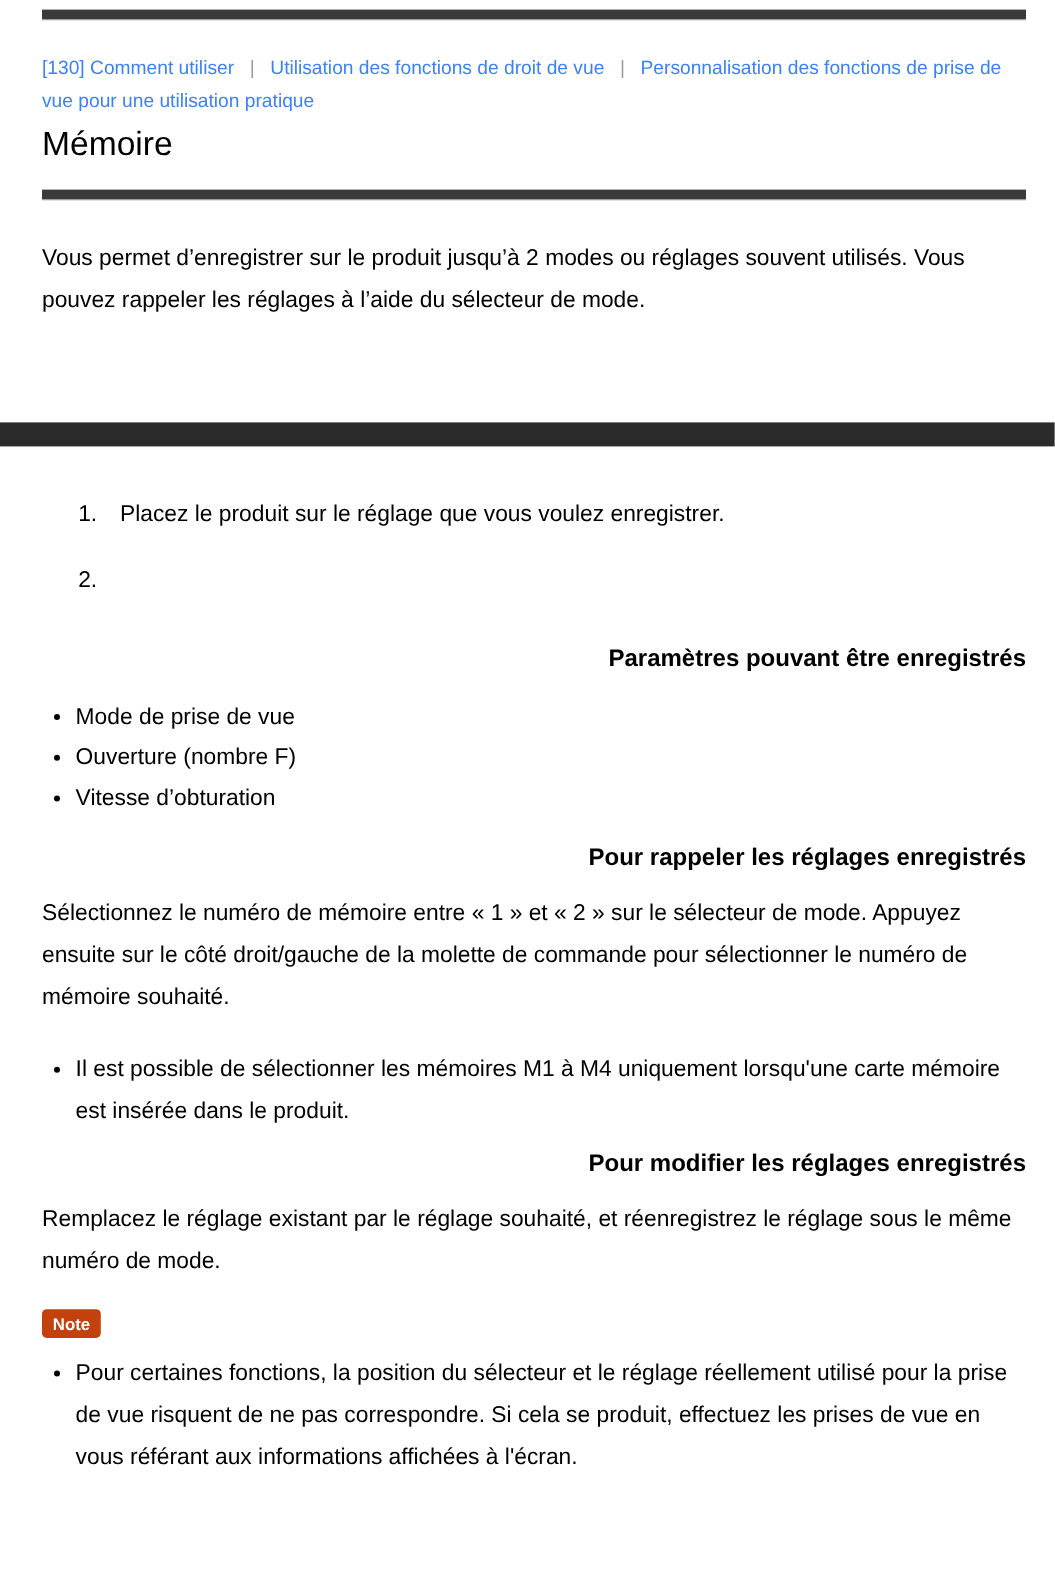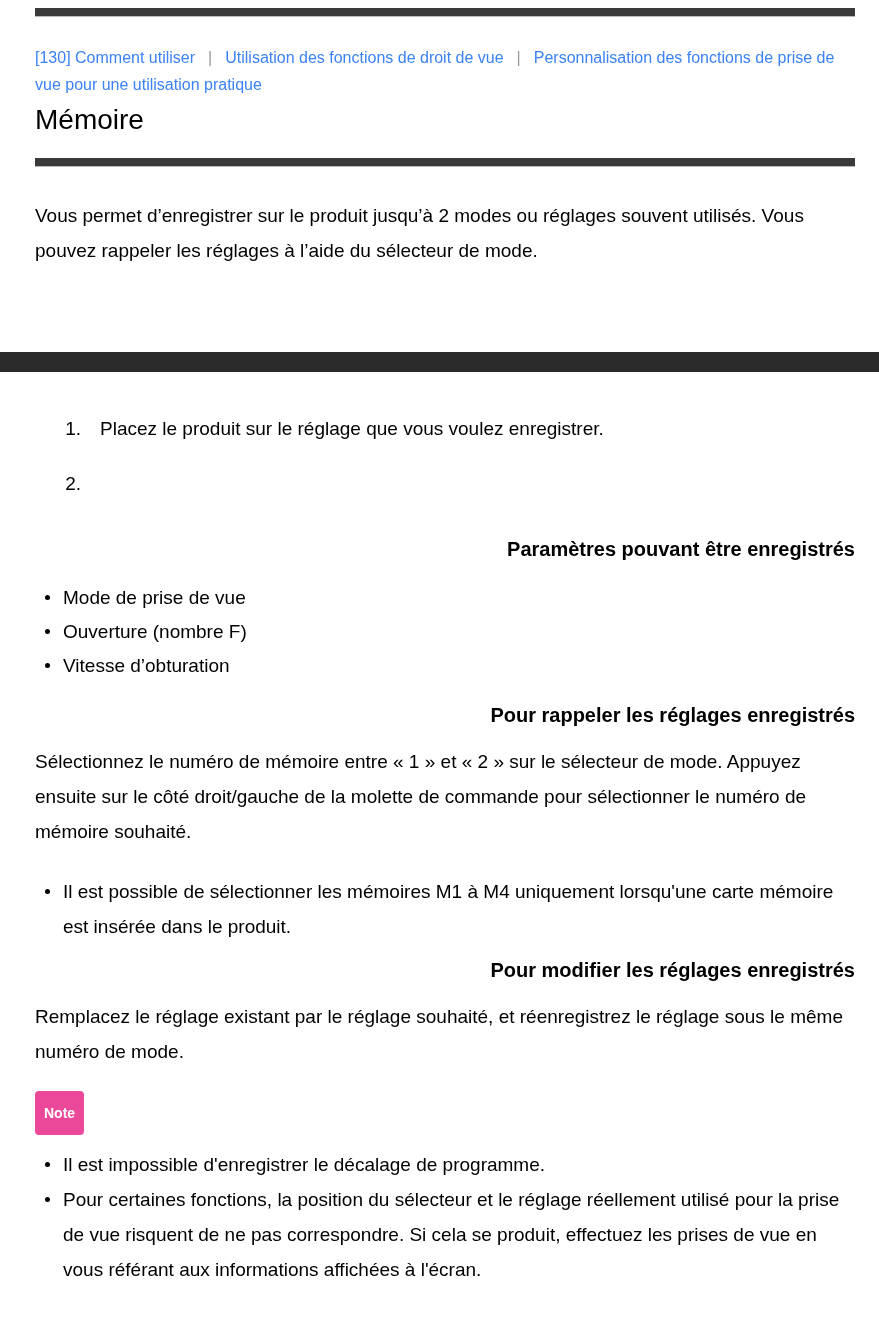--- a/index.html
+++ b/index.html
@@ -92,26 +92,26 @@
   ul.params li.icon-row .cam-icon { margin: 0 12px 0 0; top: 3px; }
 
   .body-para { font-size: 19px; line-height: 35px; margin-top: 16px; }
   ul.recall-notes { margin-top: 25px; }
   ul.recall-notes li, ul.note-list li { line-height: 35px; }
   ul.recall-notes li::before, ul.note-list li::before { top: 15px; }
 
   .note-badge {
     display: inline-block;
     margin-top: 22px;
-    background: #ec4899;
+    background: #c2410c;
     color: #ffffff;
     font-size: 14px;
     font-weight: 700;
     line-height: 16px;
-    padding: 14px 9px;
+    padding: 4px 9px;
     border-radius: 4px;
   }
   ul.note-list { margin-top: 12px; }
 </style>
 </head>
 <body>
 
 <div class="content">
   <div class="rule rule-top"></div>
 
@@ -158,17 +158,16 @@
     <li>Il est possible de sélectionner les mémoires M1 à M4 uniquement lorsqu'une carte mémoire est insérée dans le produit.</li>
   </ul>
 
   <h2 class="section-heading h2-modify">Pour modifier les réglages enregistrés</h2>
 
   <p class="body-para">Remplacez le réglage existant par le réglage souhaité, et réenregistrez le réglage sous le même numéro de mode.</p>
 
   <span class="note-badge">Note</span>
 
   <ul class="plain note-list">
-    <li>Il est impossible d'enregistrer le décalage de programme.</li>
     <li>Pour certaines fonctions, la position du sélecteur et le réglage réellement utilisé pour la prise de vue risquent de ne pas correspondre. Si cela se produit, effectuez les prises de vue en vous référant aux informations affichées à l'écran.</li>
   </ul>
 
 </div>
 
 </body></html>

